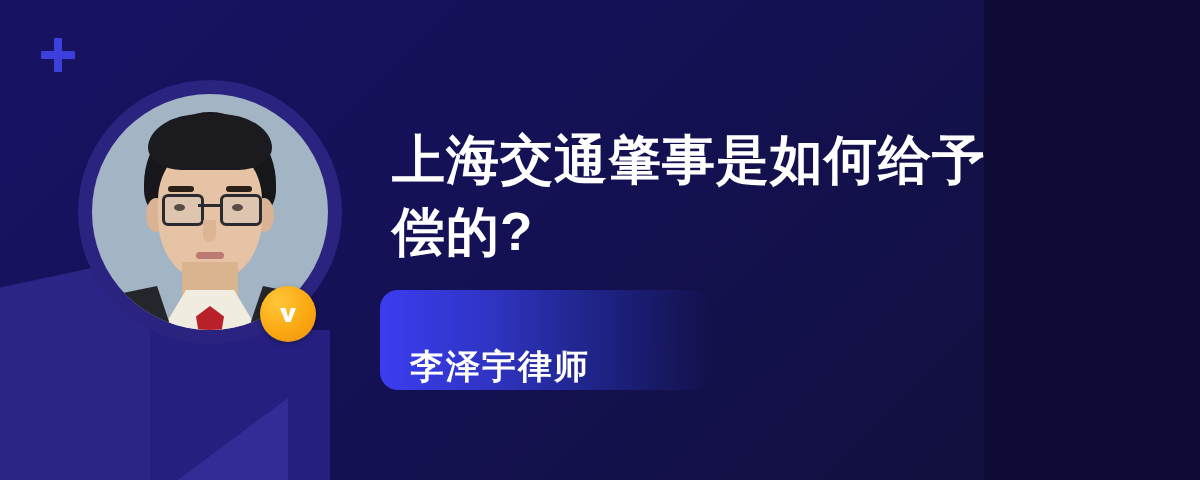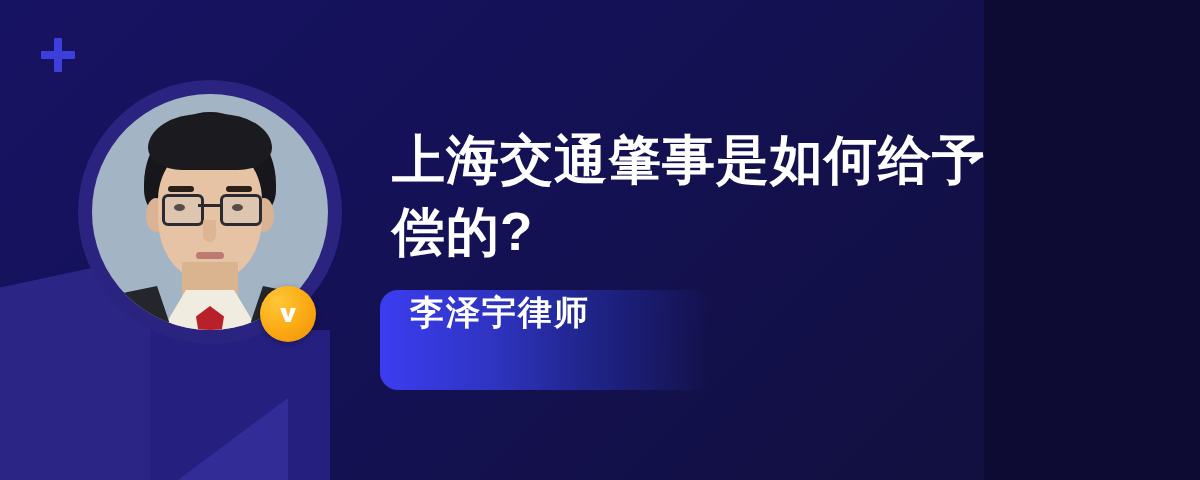--- a/index.html
+++ b/index.html
@@ -247,21 +247,21 @@
   }
   .name-pill {
     position: absolute;
     left: -12px;
     top: 166px;
     width: 330px;
     height: 100px;
     border-radius: 18px;
     background: linear-gradient(90deg, #3b3df0 0%, #2f34c2 34%, #1f2488 64%, rgba(21,18,89,0) 100%);
     display: flex;
-    align-items: flex-start;
+    align-items: flex-end;
     box-sizing: border-box;
     padding-left: 30px;
   }
   .name-pill-label {
     color: #ffffff;
     font-size: 34px;
     font-weight: 700;
     letter-spacing: 2px;
     white-space: nowrap;
   }

